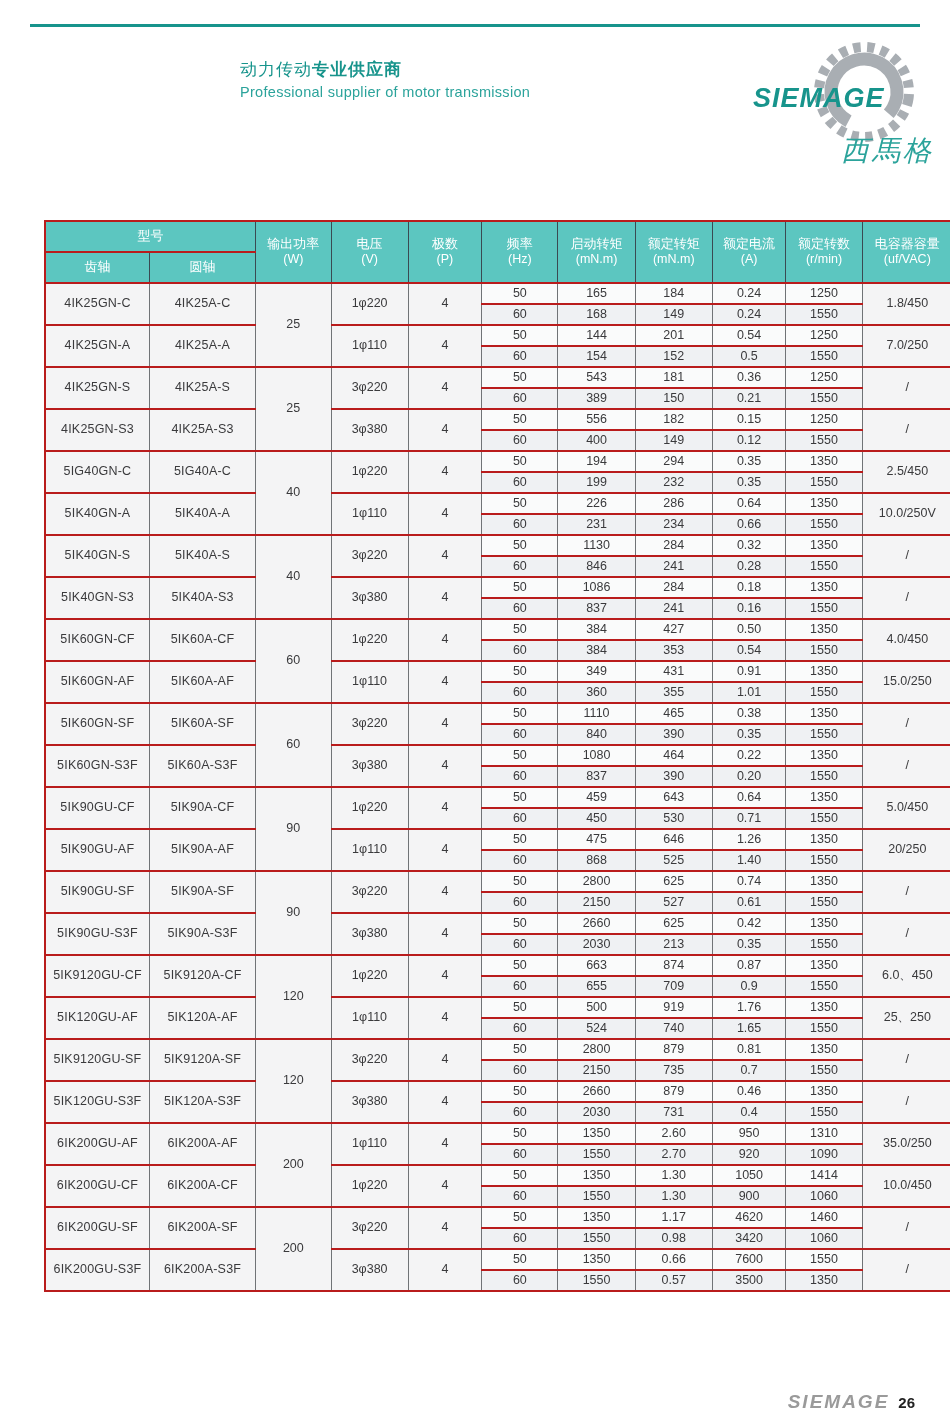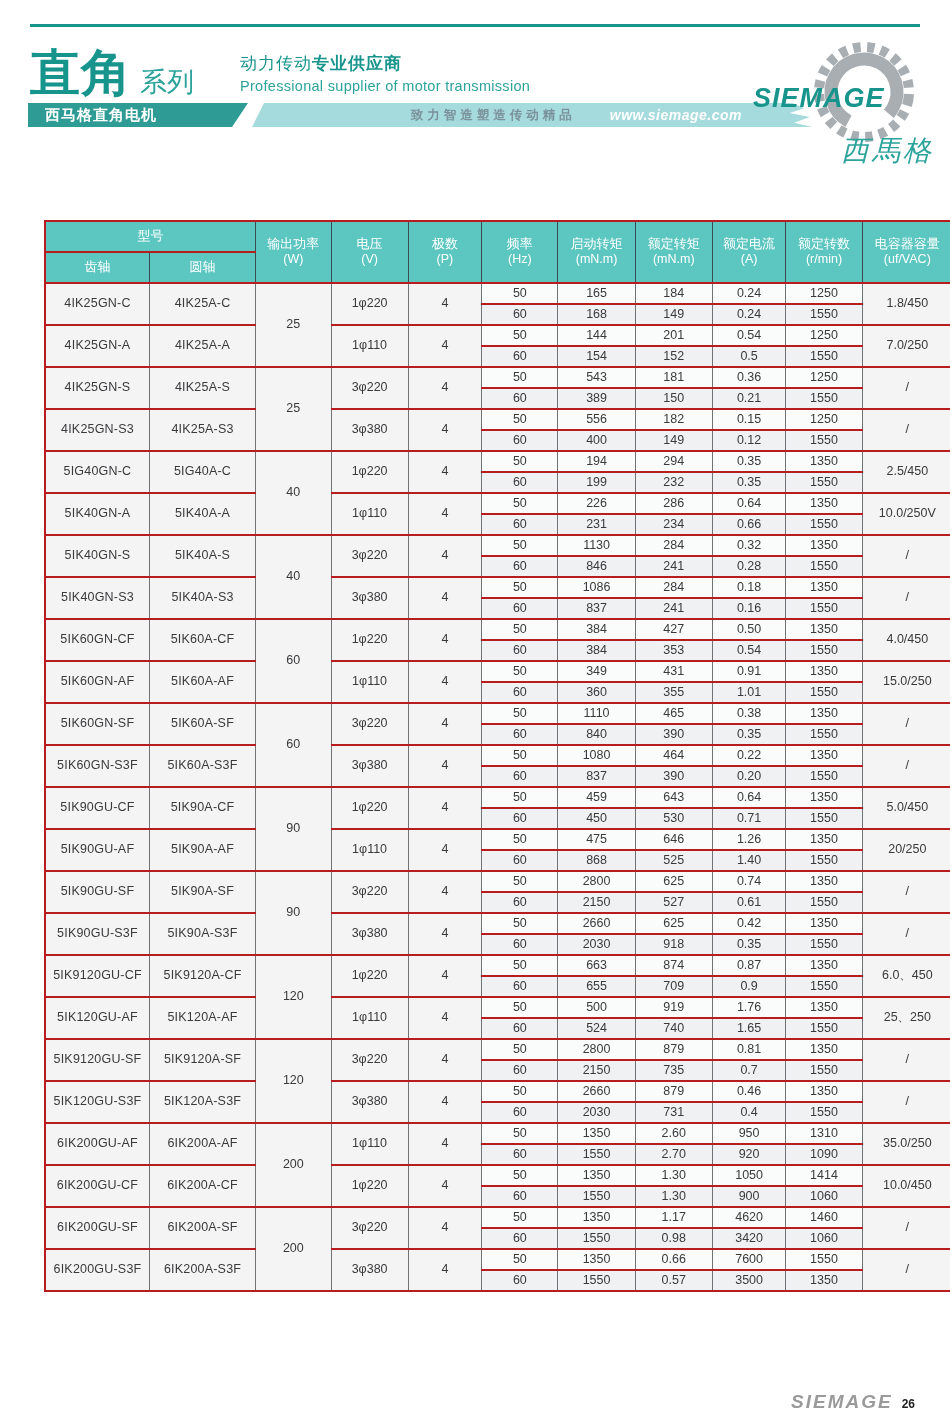--- a/index.html
+++ b/index.html
@@ -10,21 +10,21 @@
   *{margin:0;padding:0;box-sizing:border-box;}
   body{background:#fff;font-family:"Liberation Sans",sans-serif;}
   .page{position:relative;width:950px;height:1425px;background:#ffffff;overflow:hidden;}
 
   .top-rule{position:absolute;left:30px;top:24px;width:890px;height:3px;}
 
   
   .brand{position:absolute;left:30px;top:48px;display:flex;align-items:flex-end;}
   .series-cn{font-size:50px;font-weight:bold;color:var(--accent);line-height:1;letter-spacing:1px;}
   .series-suffix{font-size:27px;color:var(--accent2);margin-left:8px;line-height:1.15;}
-  .slogans{position:absolute;left:240px;top:52px;}
+  .slogans{position:absolute;left:240px;top:58px;}
   .slogan-cn{font-size:17px;color:var(--accent);letter-spacing:1px;}
   .slogan-cn b{font-weight:bold;}
   .slogan-en{font-size:14.5px;color:var(--accent2);margin-top:3px;letter-spacing:.3px;}
 
   
   .banner{position:absolute;top:103px;left:0;width:950px;height:24px;}
   .banner-dark{position:absolute;left:28px;top:0;width:220px;height:24px;
     clip-path:polygon(0 0,100% 0,calc(100% - 16px) 100%,0 100%);
     color:#fff;font-weight:bold;font-size:15px;line-height:24px;padding-left:17px;letter-spacing:1px;}
   .banner-light{position:absolute;left:252px;top:0;width:560px;height:24px;
@@ -52,46 +52,35 @@
   tbody td{border:1px solid var(--border-body);text-align:center;vertical-align:middle;
     font-size:12.5px;color:var(--text-body);height:21px;padding:0 2px;background:#f4f4f5;line-height:1.05;}
   tbody td.num.odd{background:#fafbfb;}
   tbody td.num.even{background:#eff1f3;}
   table,tr{border:2px solid #b91c1c;margin-left:16px;}
   tbody td.model{letter-spacing:.2px;}
 
   
   .footer{position:absolute;right:35px;top:1391px;display:flex;align-items:baseline;gap:9px;}
   .f-brand{font-size:19px;font-weight:800;font-style:italic;color:#9A9A9A;letter-spacing:2px;}
-  .f-page{font-size:12px;font-weight:bold;color:#222;}
+  .f-page{font-size:15px;font-weight:bold;color:#222;}
 </style>
 </head>
 <body>
 
 <div class="page">
 
   <div class="top-rule" style="background:var(--accent);"></div>
 
-  <div class="brand">
-    <span class="series-cn">直角</span>
-    <span class="series-suffix">系列</span>
-  </div>
 
   <div class="slogans">
     <div class="slogan-cn"><span>动力传动</span><b>专业供应商</b></div>
     <div class="slogan-en">Professional supplier of motor transmission</div>
   </div>
 
-  <div class="banner">
-    <div class="banner-dark" style="background:var(--banner-dark);">西马格直角电机</div>
-    <div class="banner-light" style="background:var(--banner-light);">
-      <span class="banner-slogan">致力智造塑造传动精品</span>
-      <span class="banner-site">www.siemage.com</span>
-    </div>
-  </div>
 
   <div class="logo">
     <svg width="112" height="112" viewBox="0 0 112 112">
       <g fill="none" stroke="#A9AEB3">
         <circle cx="56" cy="56" r="45" stroke-width="10" stroke-dasharray="7.5 6.4" transform="rotate(8 56 56)"></circle>
         <circle cx="56" cy="56" r="33" stroke-width="13" stroke-dasharray="163 45" transform="rotate(118 56 56)"></circle>
       </g>
     </svg>
     <div class="logo-text">SIEMAGE</div>
     <div class="logo-cn">西馬格</div>
@@ -460,21 +449,21 @@
             <td class="num odd">50</td>
             <td class="num odd">2660</td>
             <td class="num odd">625</td>
             <td class="num odd">0.42</td>
             <td class="num odd">1350</td>
             <td rowspan="2" class="cap">/</td>
           </tr>
           <tr>
             <td class="num even">60</td>
             <td class="num even">2030</td>
-            <td class="num even">918</td>
+            <td class="num even">213</td>
             <td class="num even">0.35</td>
             <td class="num even">1550</td>
           </tr>
           <tr>
             <td rowspan="2" class="model">5IK9120GU-CF</td>
             <td rowspan="2" class="model">5IK9120A-CF</td>
             <td rowspan="4" class="power">120</td>
             <td rowspan="2" class="">1φ220</td>
             <td rowspan="2" class="">4</td>
             <td class="num odd">50</td>

